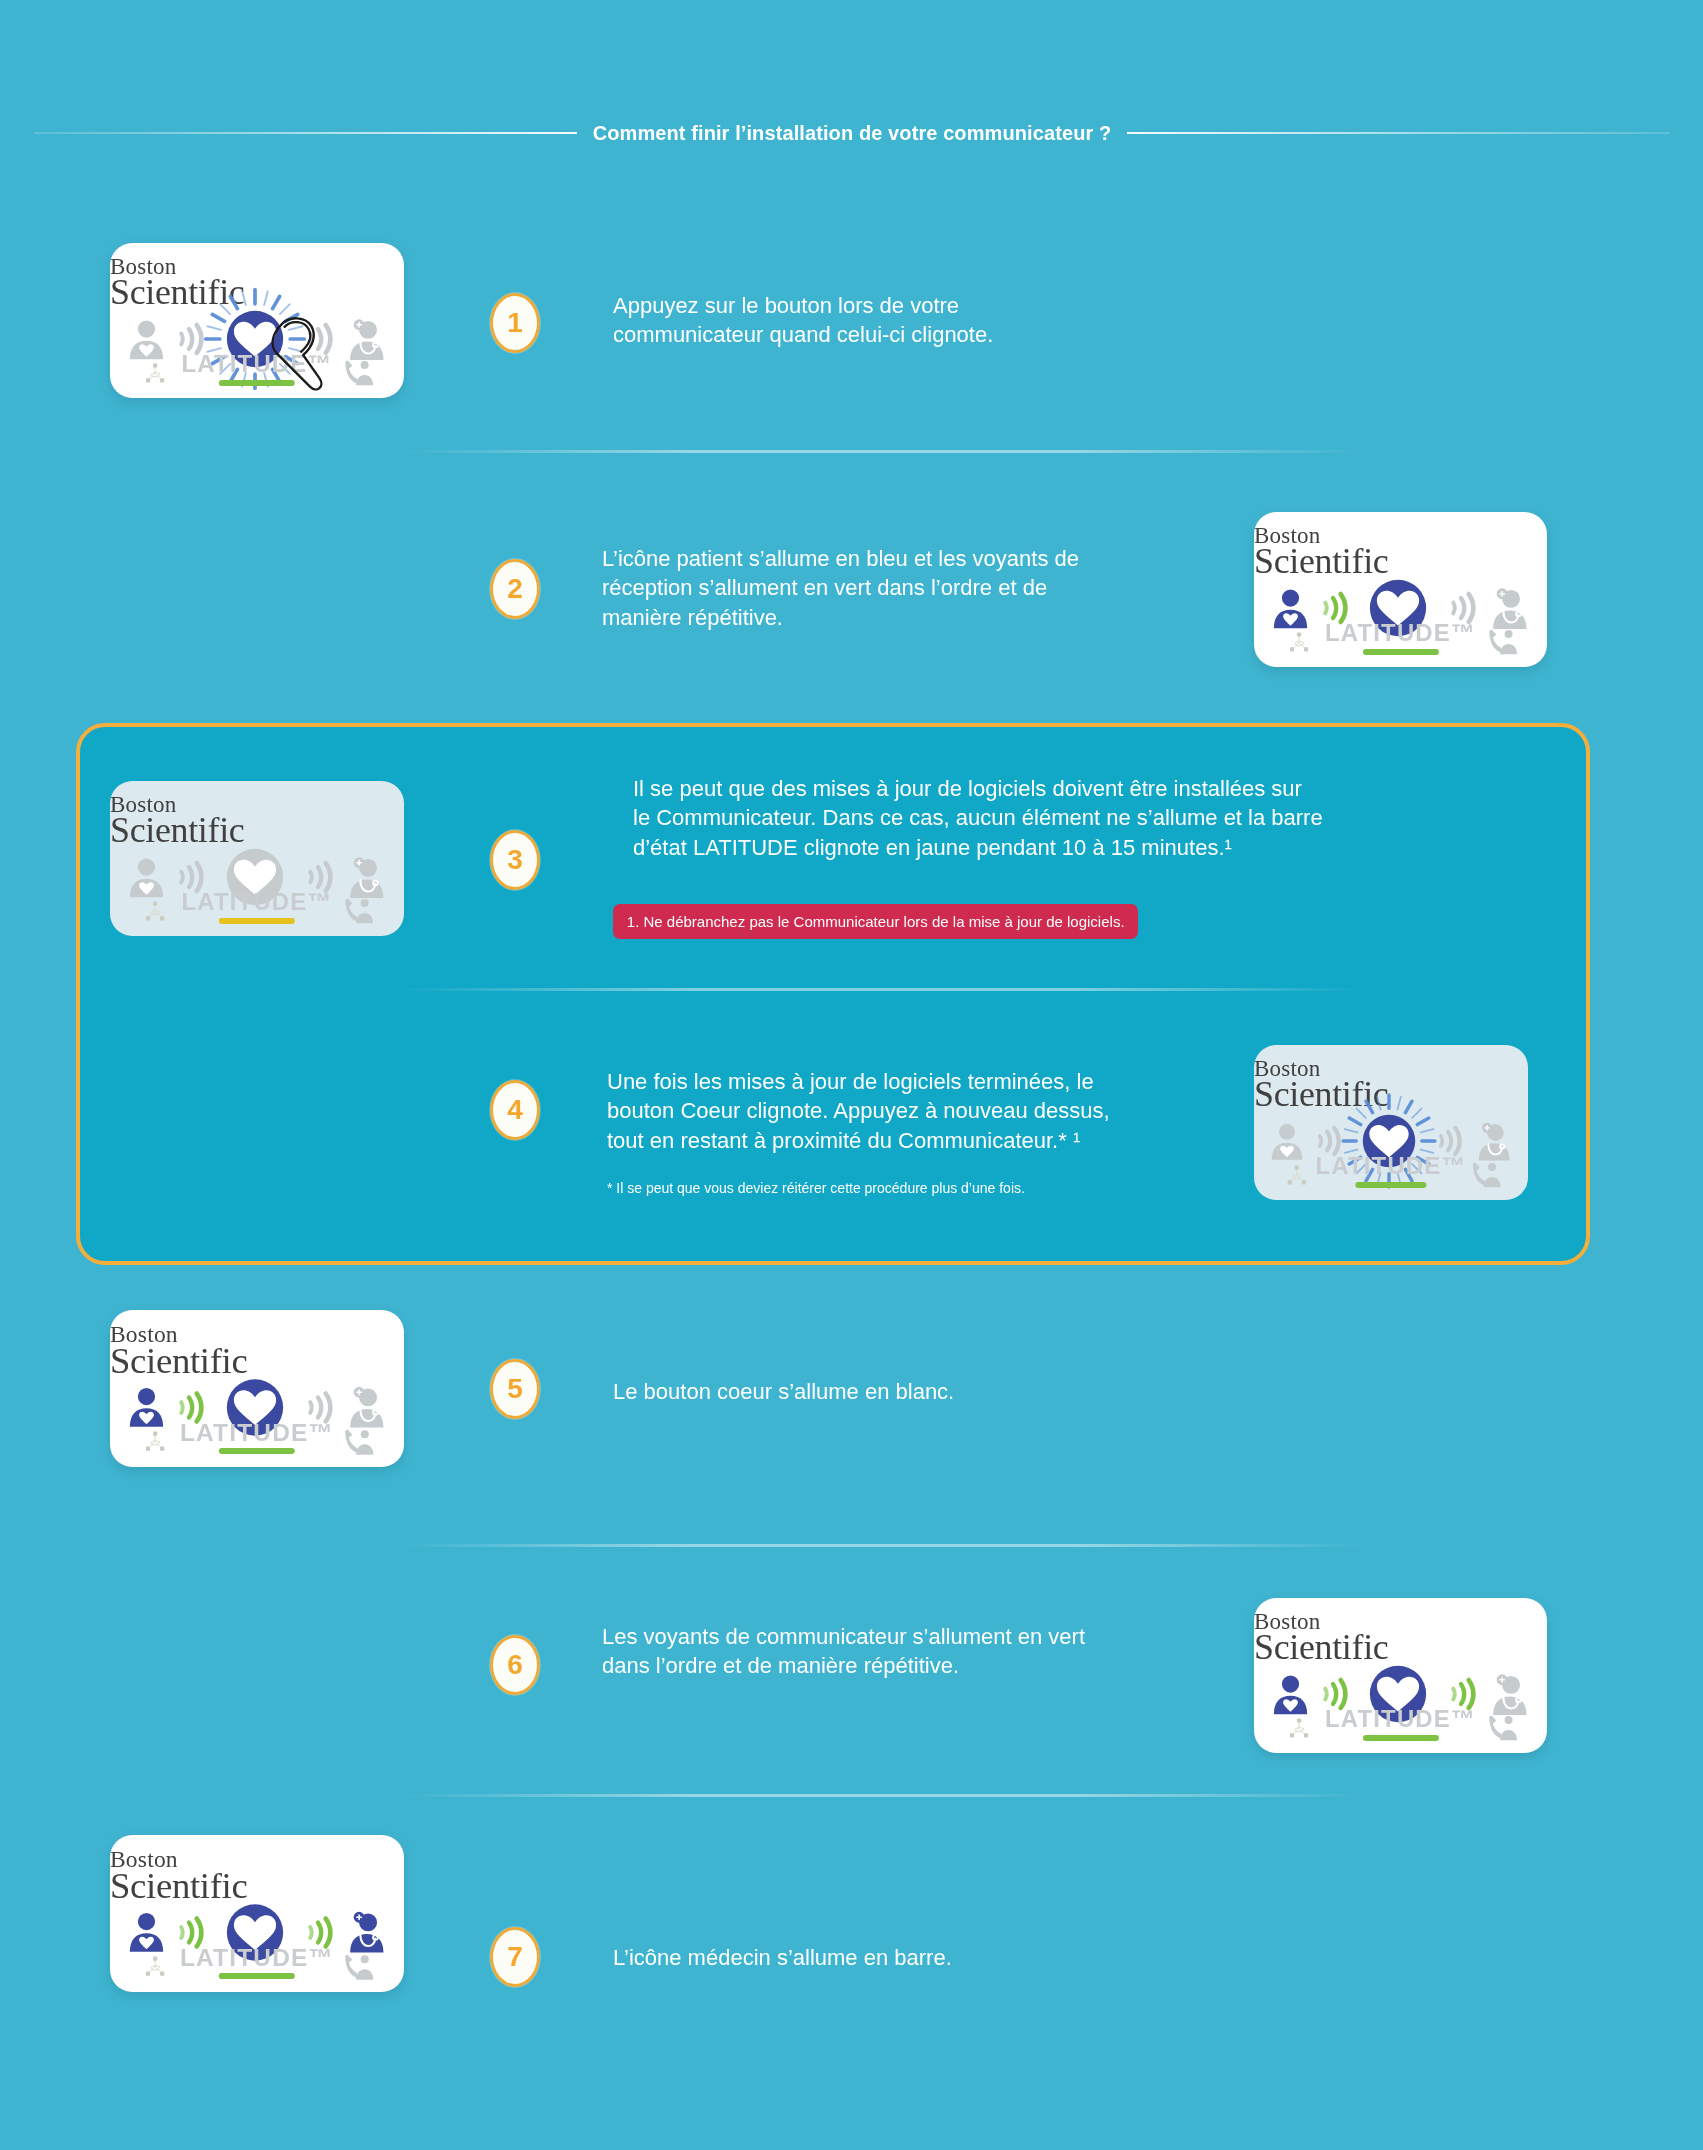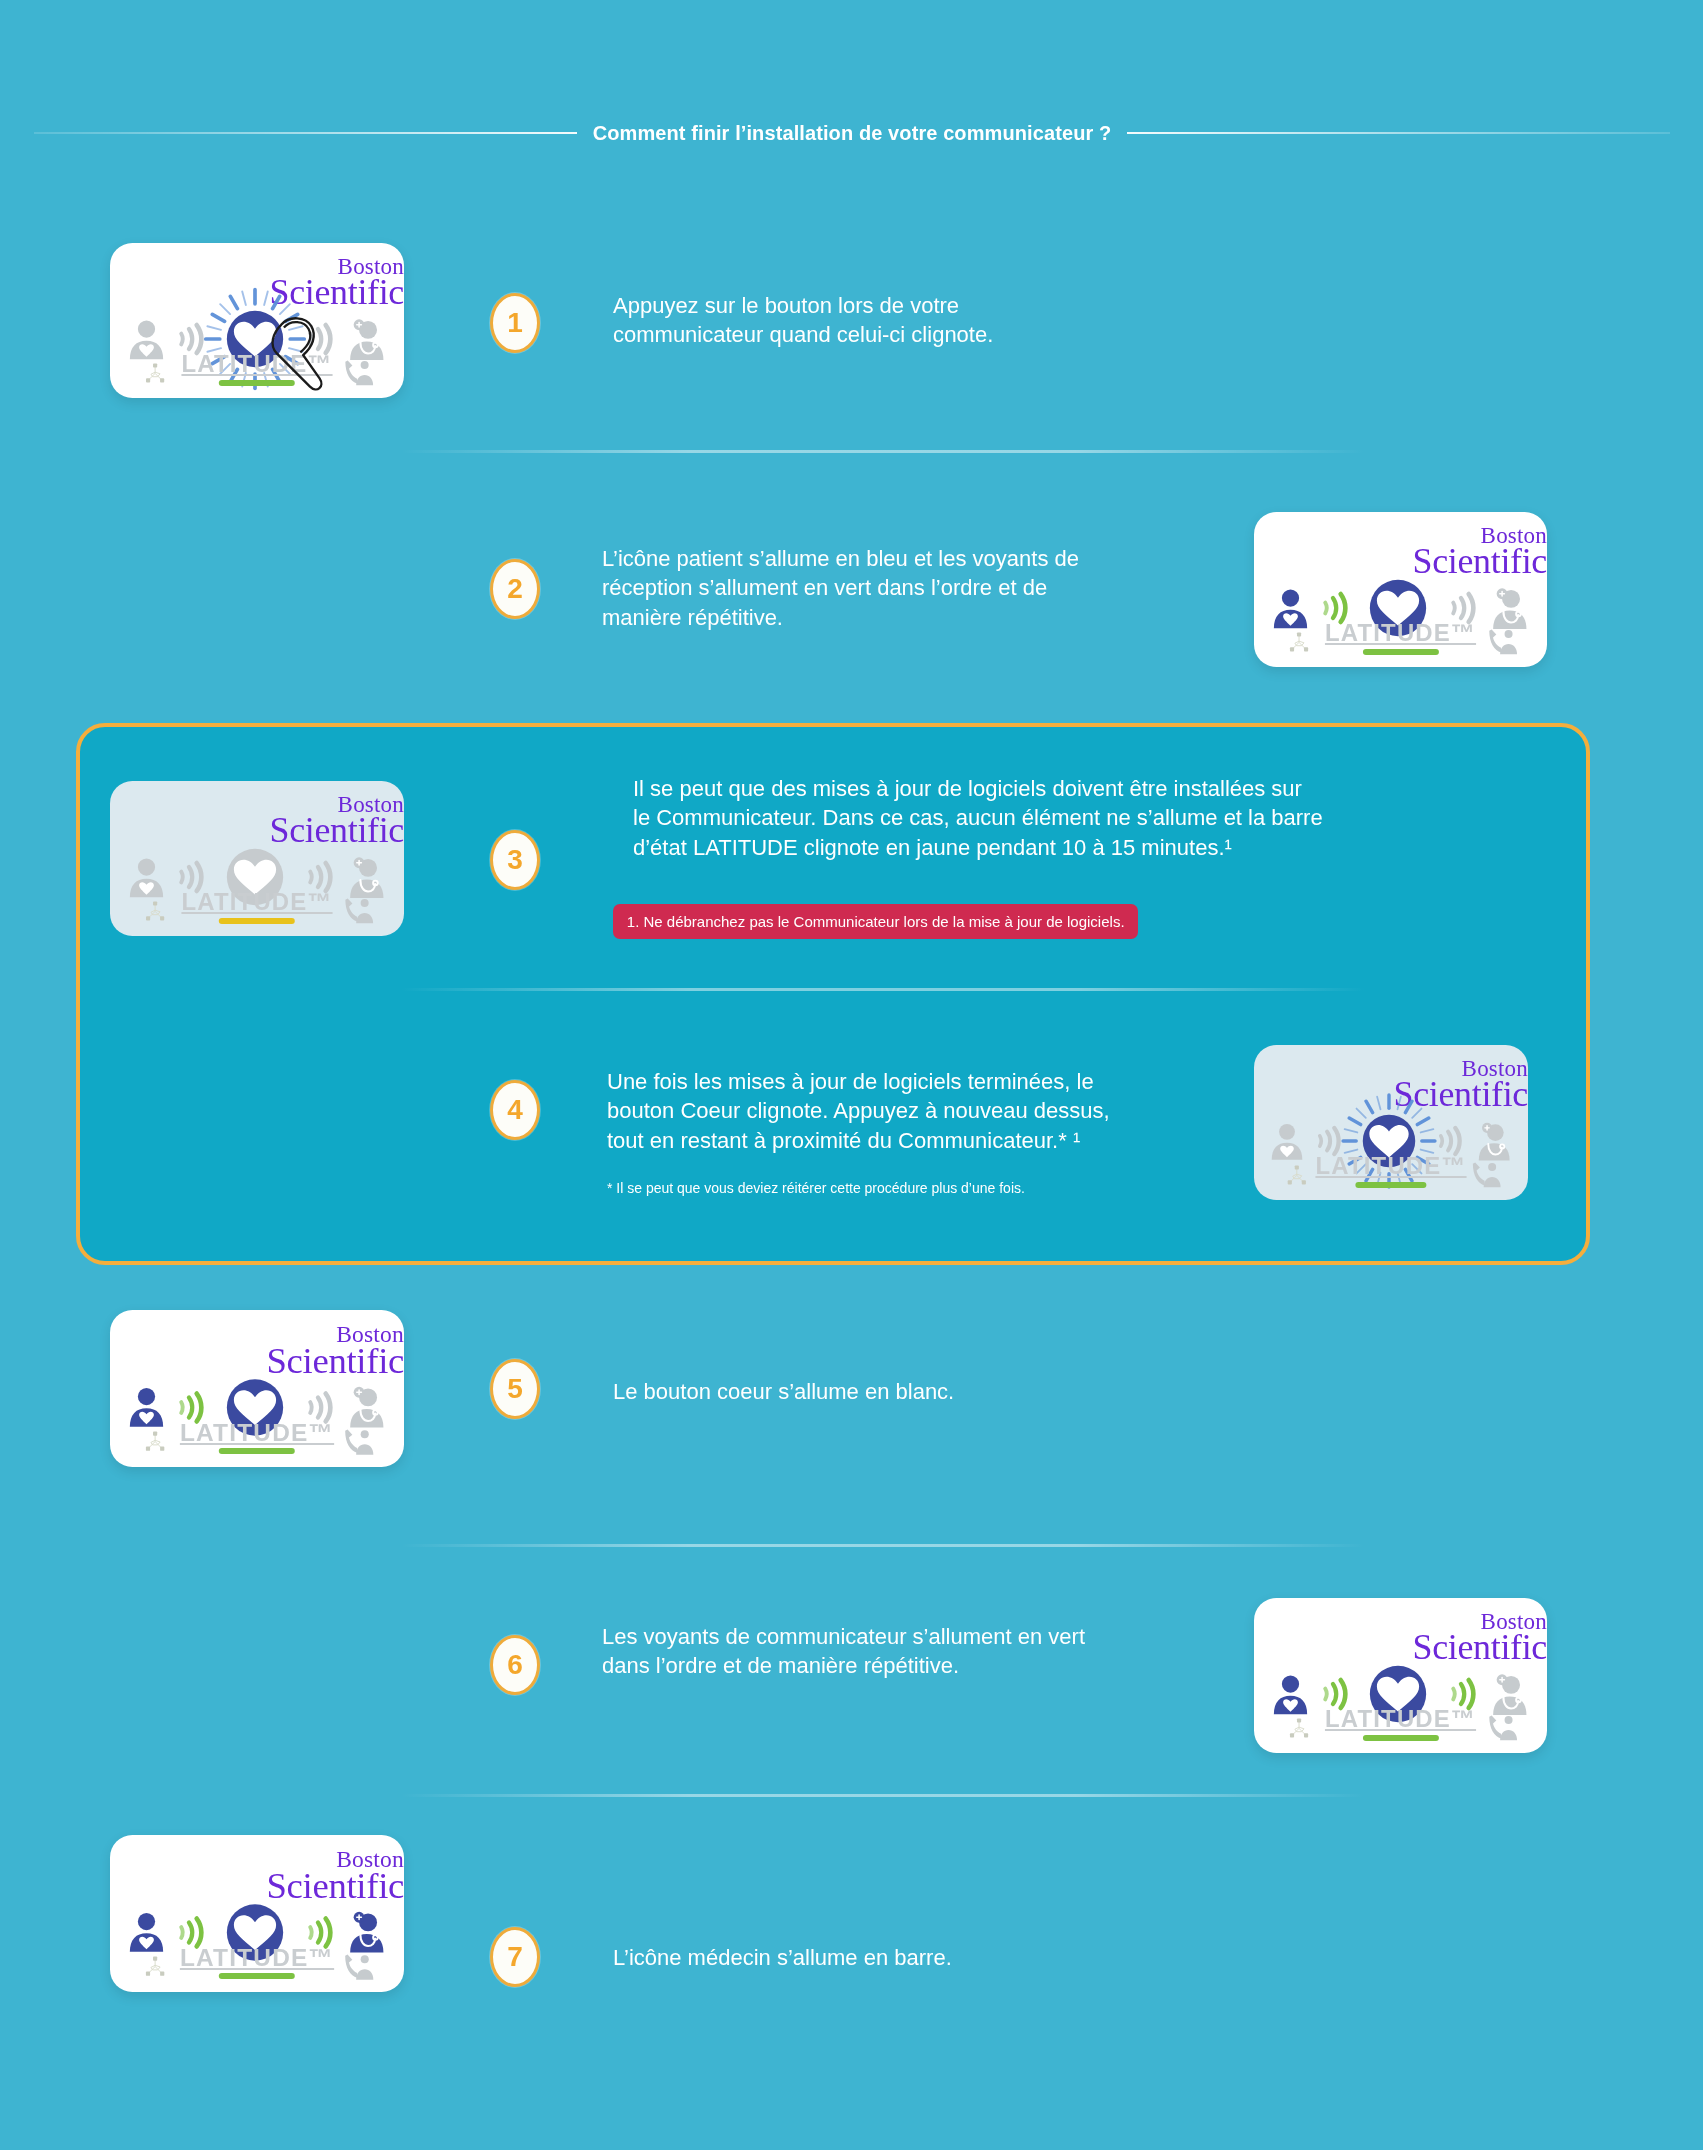--- a/index.html
+++ b/index.html
@@ -80,40 +80,39 @@
     position:absolute;
     background:#ffffff;
     border-radius:22.4px;
     box-sizing:border-box;
     box-shadow:0 4.3px 12px rgba(0,0,0,.10);
   }
   .device.dim{ background:#dce9ef; box-shadow:none;}
 
   .device .bslogo{
     position:absolute; left:0; right:0; top:9%;
-    text-align:right;
-    color:#6d28d9;
+    text-align:left;
+    color:#404040;
     font-family:"Liberation Serif", serif;
     line-height:.88;
     user-select:none;
   }
   .device .bslogo .l1{ display:block; font-size:.5em; letter-spacing:0.2px;}
   .device .bslogo .l2{ display:block; font-size:.78em; letter-spacing:-0.3px;}
 
   .device .rowicons{
     position:absolute; left:6%; right:6%; top:33%;
     display:flex; align-items:center; justify-content:space-between;
   }
 
   .device .latitude{
     position:absolute; left:0; right:0; bottom:13%;
     text-align:center;
     color:#c9cdd0; font-weight:bold; font-size:.52em;
     letter-spacing:1.2px;
-    text-decoration:underline;
   }
   .device .statusbar{
     position:absolute; left:50%; transform:translateX(-50%);
     bottom:8%; width:26%; height:6px; border-radius:3.4px;
     background:#7dc242;
   }
   .device .statusbar.yellow{ background:#e8c21c; }
 
   .device .netnode{
     position:absolute; left:9%; bottom:8%;

